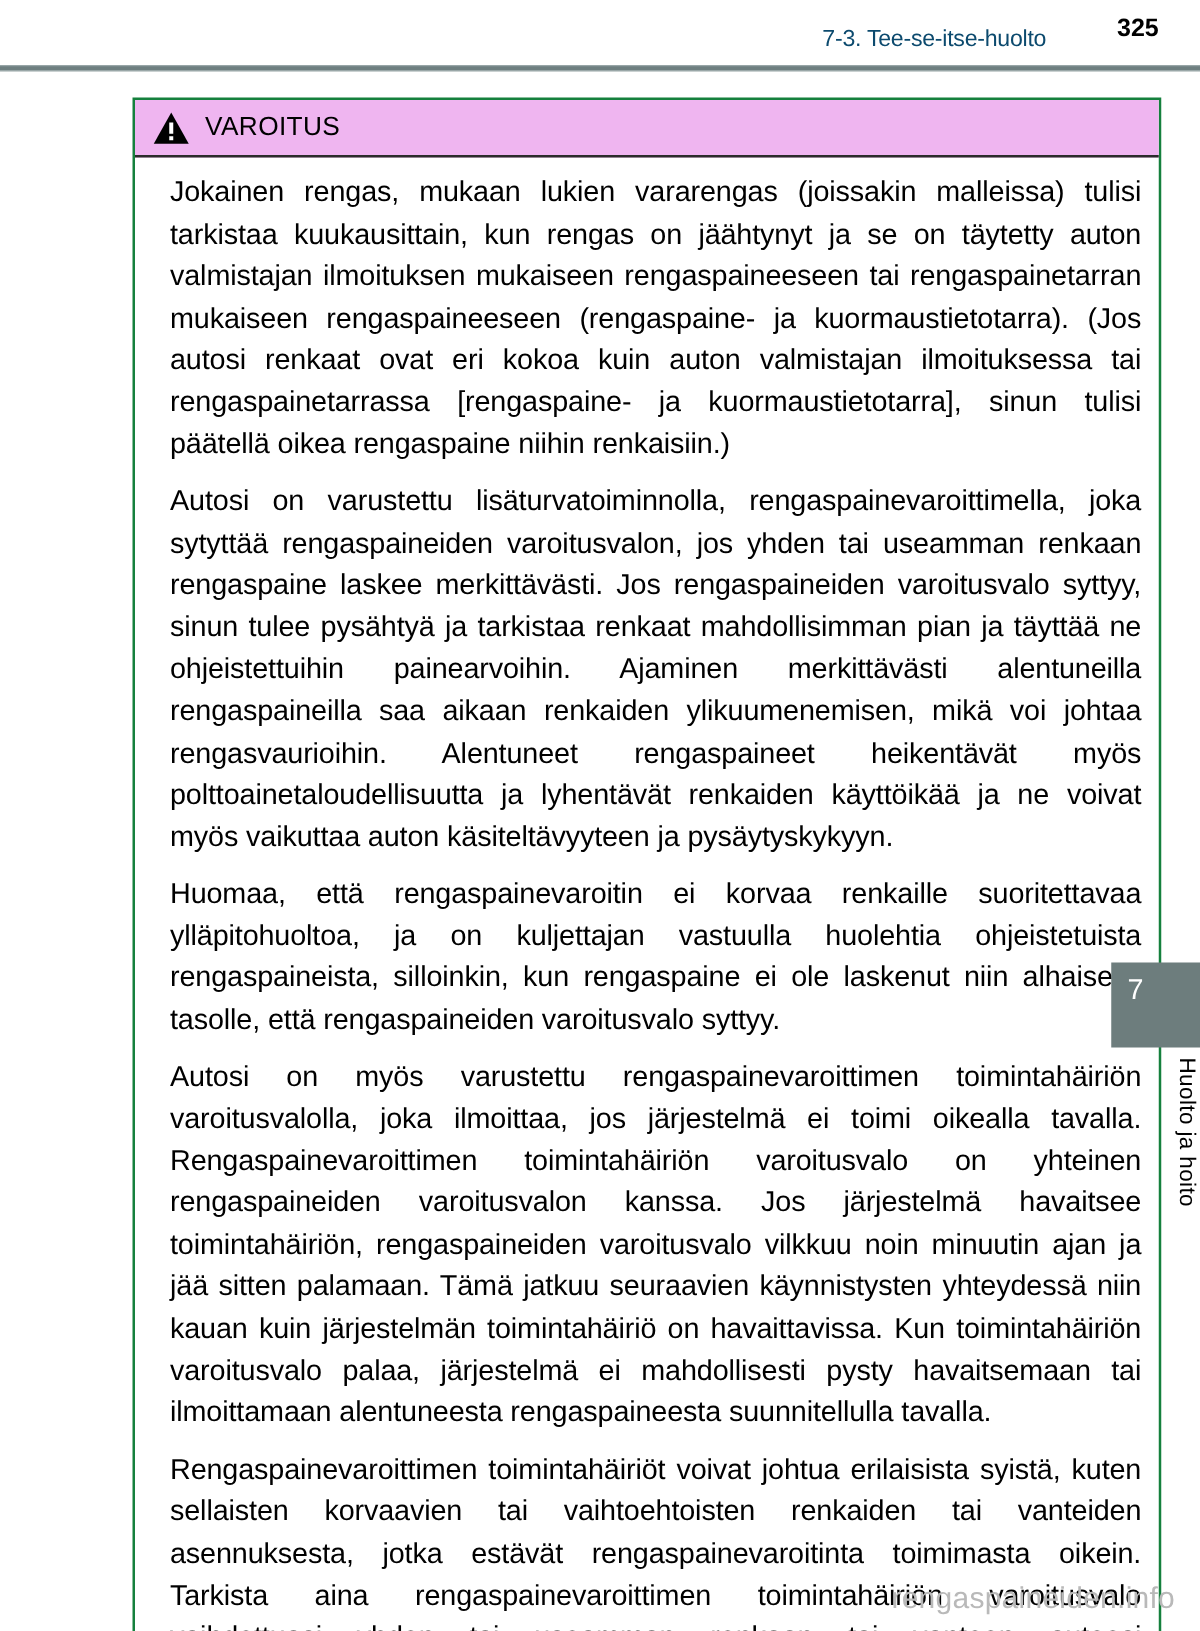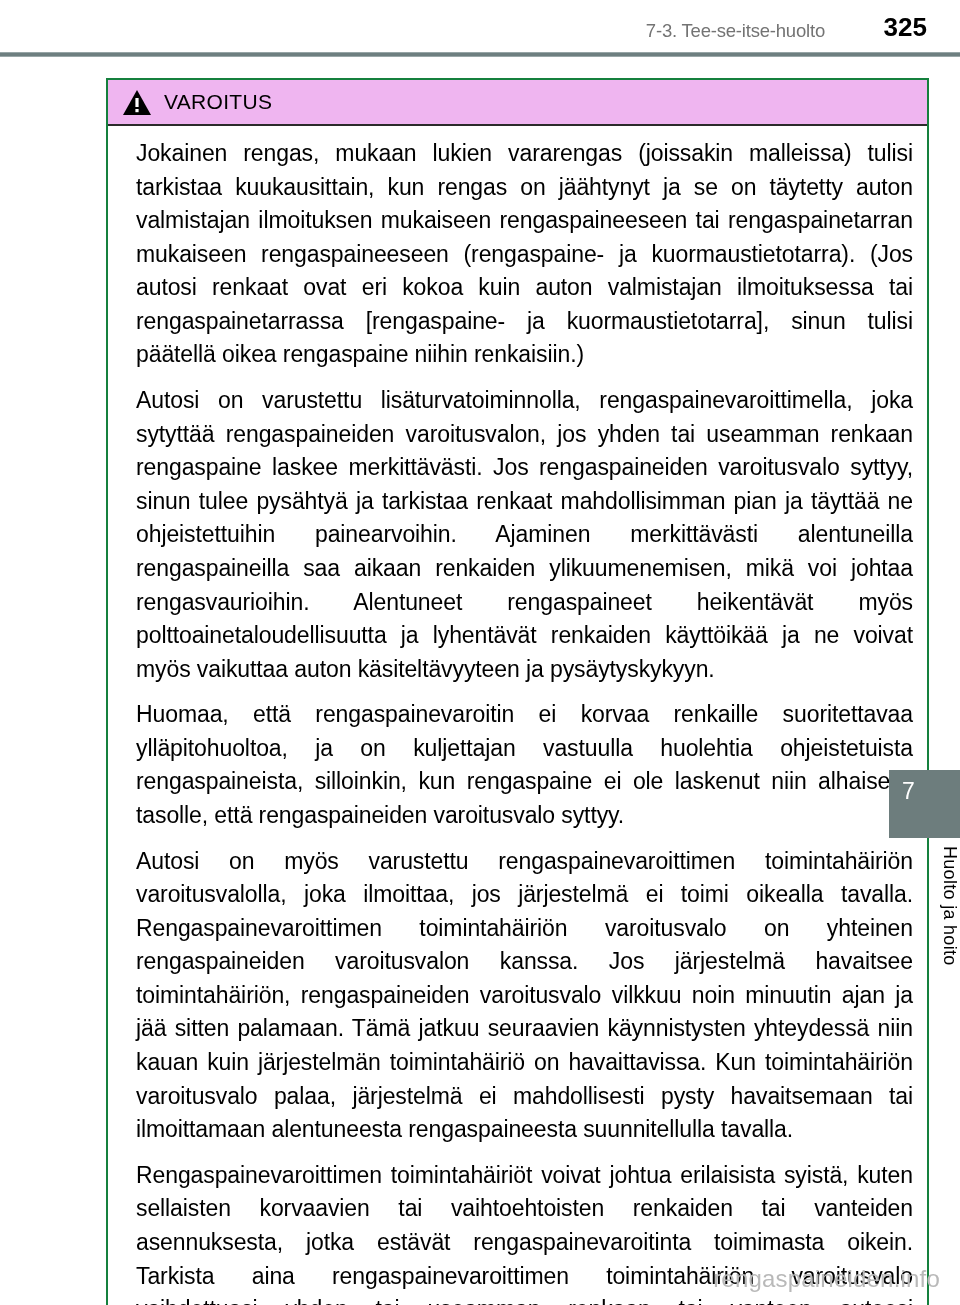--- a/index.html
+++ b/index.html
@@ -19,32 +19,32 @@
   
   #page-header {
     position: absolute;
     left: 0;
     top: 0;
     width: 960px;
     height: 52px;
   }
   #header-section-title {
     position: absolute;
-    right: 135px;
+    right: 123px;
     top: 20px;
     font-size: 18.5px;
     letter-spacing: -0.2px;
     white-space: nowrap;
-    color: #737373;
+    color: #0c4a6e;
   }
   #header-page-number {
     position: absolute;
     right: 33px;
     top: 12px;
-    font-size: 26px;
+    font-size: 20px;
     font-weight: bold;
     letter-spacing: 0px;
     color: #000;
   }
   #header-rule {
     position: absolute;
     left: 0;
     top: 52px;
     width: 960px;
     height: 5px;

